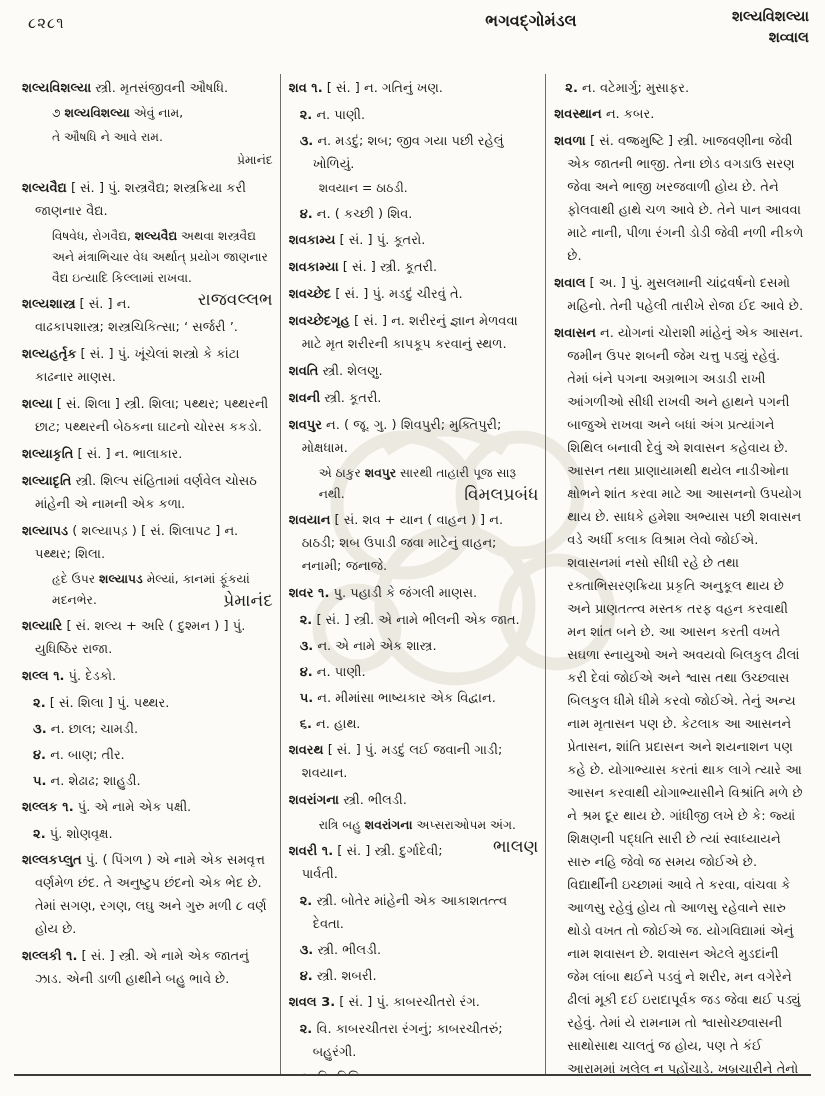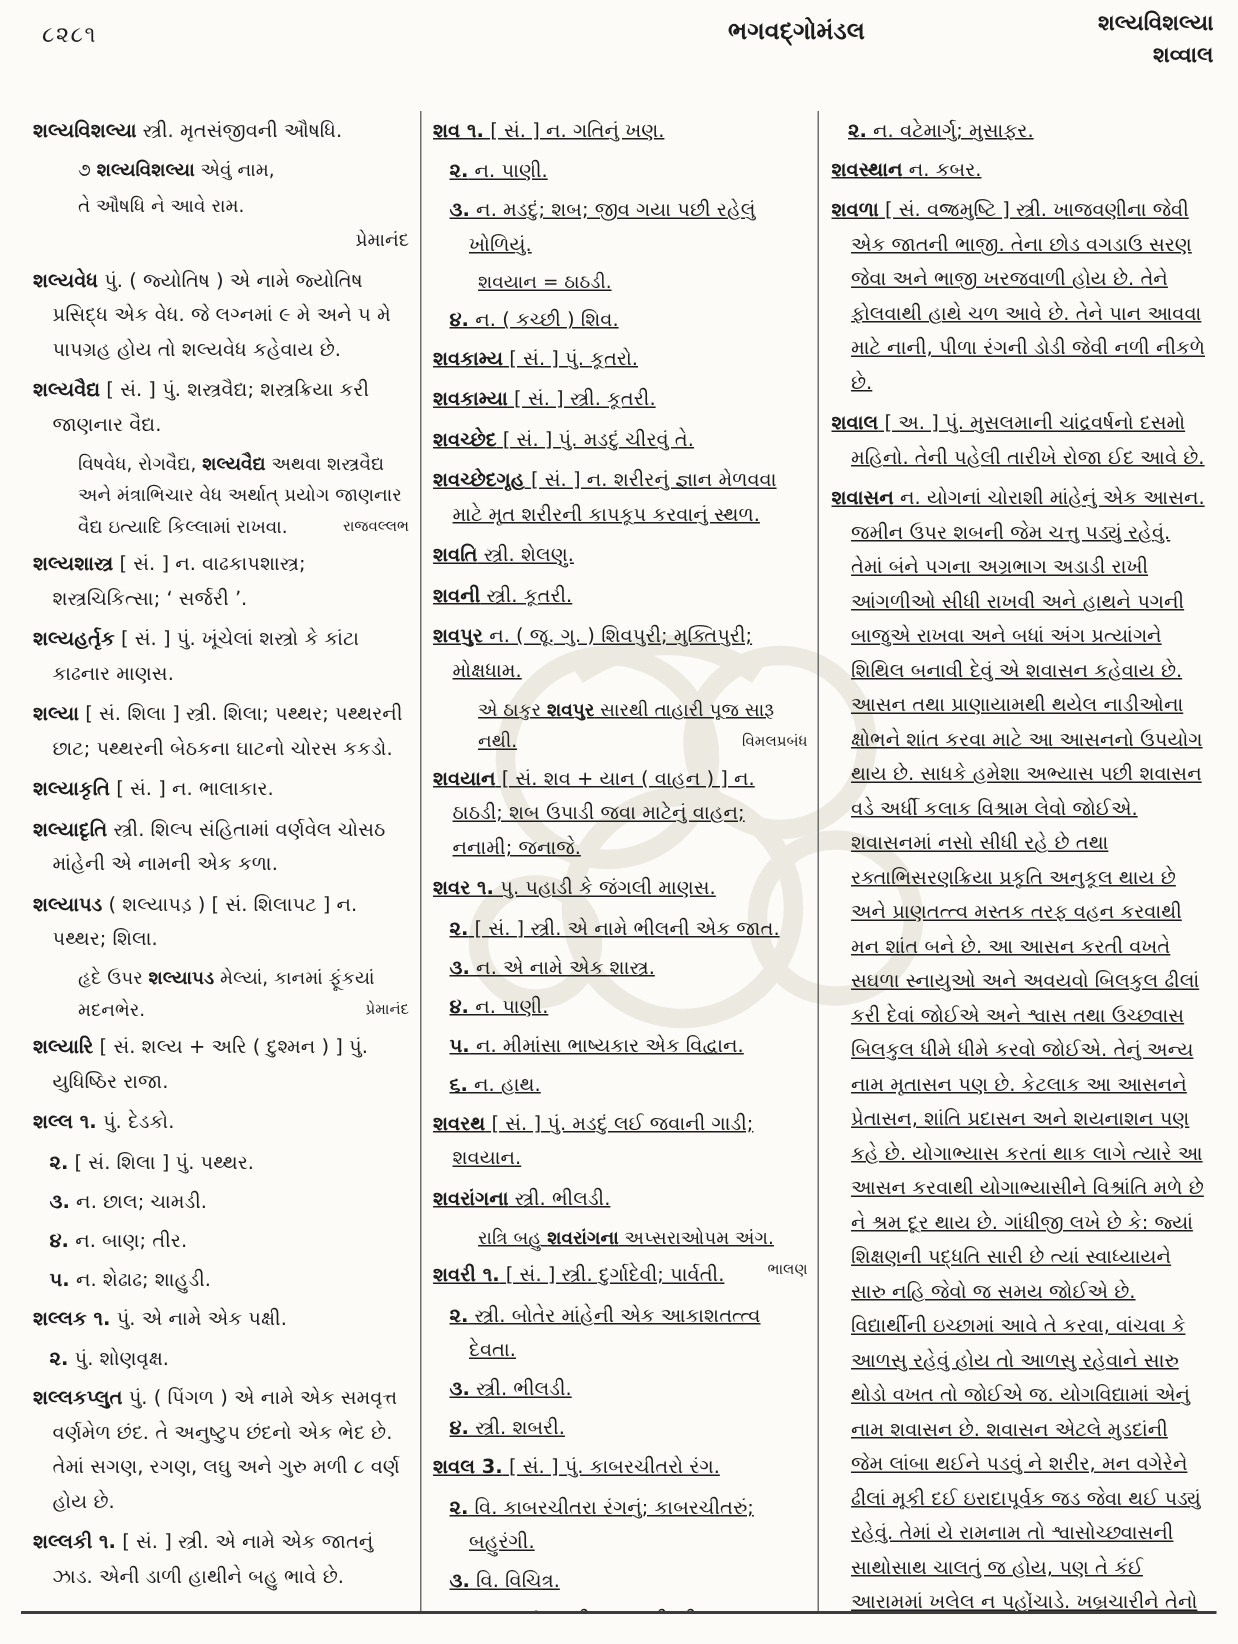--- a/index.html
+++ b/index.html
@@ -21,27 +21,27 @@
   main.columns{
     position:relative;z-index:1;
     display:flex;height:1012px;
     border-bottom:2px solid #3c3c3c;
   }
   section.col{
     flex:1 1 33.33%;box-sizing:border-box;
     padding:2px 7px 0 8px;overflow:hidden;
     font-size:13px;line-height:23px;margin-top:12px;
   }
-  section.col + section.col{border-left:1px solid #6e6e6e;text-decoration:underline;}
+  section.col + section.col{border-left:1px solid #6e6e6e;}
   p.blk{margin:0 0 4px 0;padding-left:13px;text-indent:-13px;}
   p.blk.sub{margin:0 0 3px 0;padding-left:24px;text-indent:-13px;}
   p.blk.quote{margin:0 0 3px 0;padding-left:30px;text-indent:0;font-size:12.3px;line-height:21px;}
   p.blk.author{margin:-2px 0 4px 0;padding:0;text-indent:0;text-align:right;font-size:12.3px;}
   .hw{font-weight:bold;}
-  .cite-author{float:right;font-size:10px;padding-left:10px;}
+  .cite-author{float:right;font-size:17px;padding-left:10px;}
 </style>
 </head>
 <body>
 
 <div class="page">
 
   <svg class="watermark" width="350" height="350" viewBox="0 0 350 350" aria-hidden="true">
     <g fill="none" stroke="#ece9e1" stroke-width="13">
       <circle cx="110" cy="115" r="68"></circle>
       <circle cx="225" cy="105" r="58"></circle>
@@ -60,21 +60,20 @@
       <div>શવ્વાલ</div>
     </div>
   </header>
 
   <main class="columns">
     <section class="col">
         <p class="blk entry"><span class="hw">શલ્યવિશલ્યા</span><span> સ્ત્રી. મૃતસંજીવની ઔષધિ.</span></p>
         <p class="blk quote"><span>૭ </span><span class="hw">શલ્યવિશલ્યા</span><span> એવું નામ,</span></p>
         <p class="blk quote"><span>તે ઔષધિ ને આવે રામ.</span></p>
         <p class="blk author"><span>પ્રેમાનંદ</span></p>
-        <p class="blk entry"><span class="hw">શલ્યવેધ</span><span> પું. ( જ્યોતિષ ) એ નામે જ્યોતિષ પ્રસિદ્ધ એક વેધ. જે લગ્નમાં ૯ મે અને ૫ મે પાપગ્રહ હોય તો શલ્યવેધ કહેવાય છે.</span></p>
         <p class="blk entry"><span class="hw">શલ્યવૈદ્ય</span><span> [ સં. ] પું. શસ્ત્રવૈદ્ય; શસ્ત્રક્રિયા કરી જાણનાર વૈદ્ય.</span></p>
         <p class="blk quote"><span>વિષવેધ, રોગવૈદ્ય, </span><span class="hw">શલ્યવૈદ્ય</span><span> અથવા શસ્ત્રવૈદ્ય અને મંત્રાભિચાર વેધ અર્થાત્ પ્રયોગ જાણનાર વૈદ્ય ઇત્યાદિ કિલ્લામાં રાખવા.</span><span class="cite-author">રાજવલ્લભ</span></p>
         <p class="blk entry"><span class="hw">શલ્યશાસ્ત્ર</span><span> [ સં. ] ન. વાઢકાપશાસ્ત્ર; શસ્ત્રચિકિત્સા; ‘ સર્જરી ’.</span></p>
         <p class="blk entry"><span class="hw">શલ્યહર્તૃક</span><span> [ સં. ] પું. ખૂંચેલાં શસ્ત્રો કે કાંટા કાઢનાર માણસ.</span></p>
         <p class="blk entry"><span class="hw">શલ્યા</span><span> [ સં. શિલા ] સ્ત્રી. શિલા; પથ્થર; પથ્થરની છાટ; પથ્થરની બેઠકના ઘાટનો ચોરસ કકડો.</span></p>
         <p class="blk entry"><span class="hw">શલ્યાકૃતિ</span><span> [ સં. ] ન. ભાલાકાર.</span></p>
         <p class="blk entry"><span class="hw">શલ્યાદૃતિ</span><span> સ્ત્રી. શિલ્પ સંહિતામાં વર્ણવેલ ચોસઠ માંહેની એ નામની એક કળા.</span></p>
         <p class="blk entry"><span class="hw">શલ્યાપડ</span><span> ( શલ્યાપડ઼ ) [ સં. શિલાપટ ] ન. પથ્થર; શિલા.</span></p>
         <p class="blk quote"><span>હૃદે ઉપર </span><span class="hw">શલ્યાપડ</span><span> મેલ્યાં, કાનમાં ફૂંકયાં મદનભેર.</span><span class="cite-author">પ્રેમાનંદ</span></p>
         <p class="blk entry"><span class="hw">શલ્યારિ</span><span> [ સં. શલ્ય + અરિ ( દુશ્મન ) ] પું. યુધિષ્ઠિર રાજા.</span></p>

